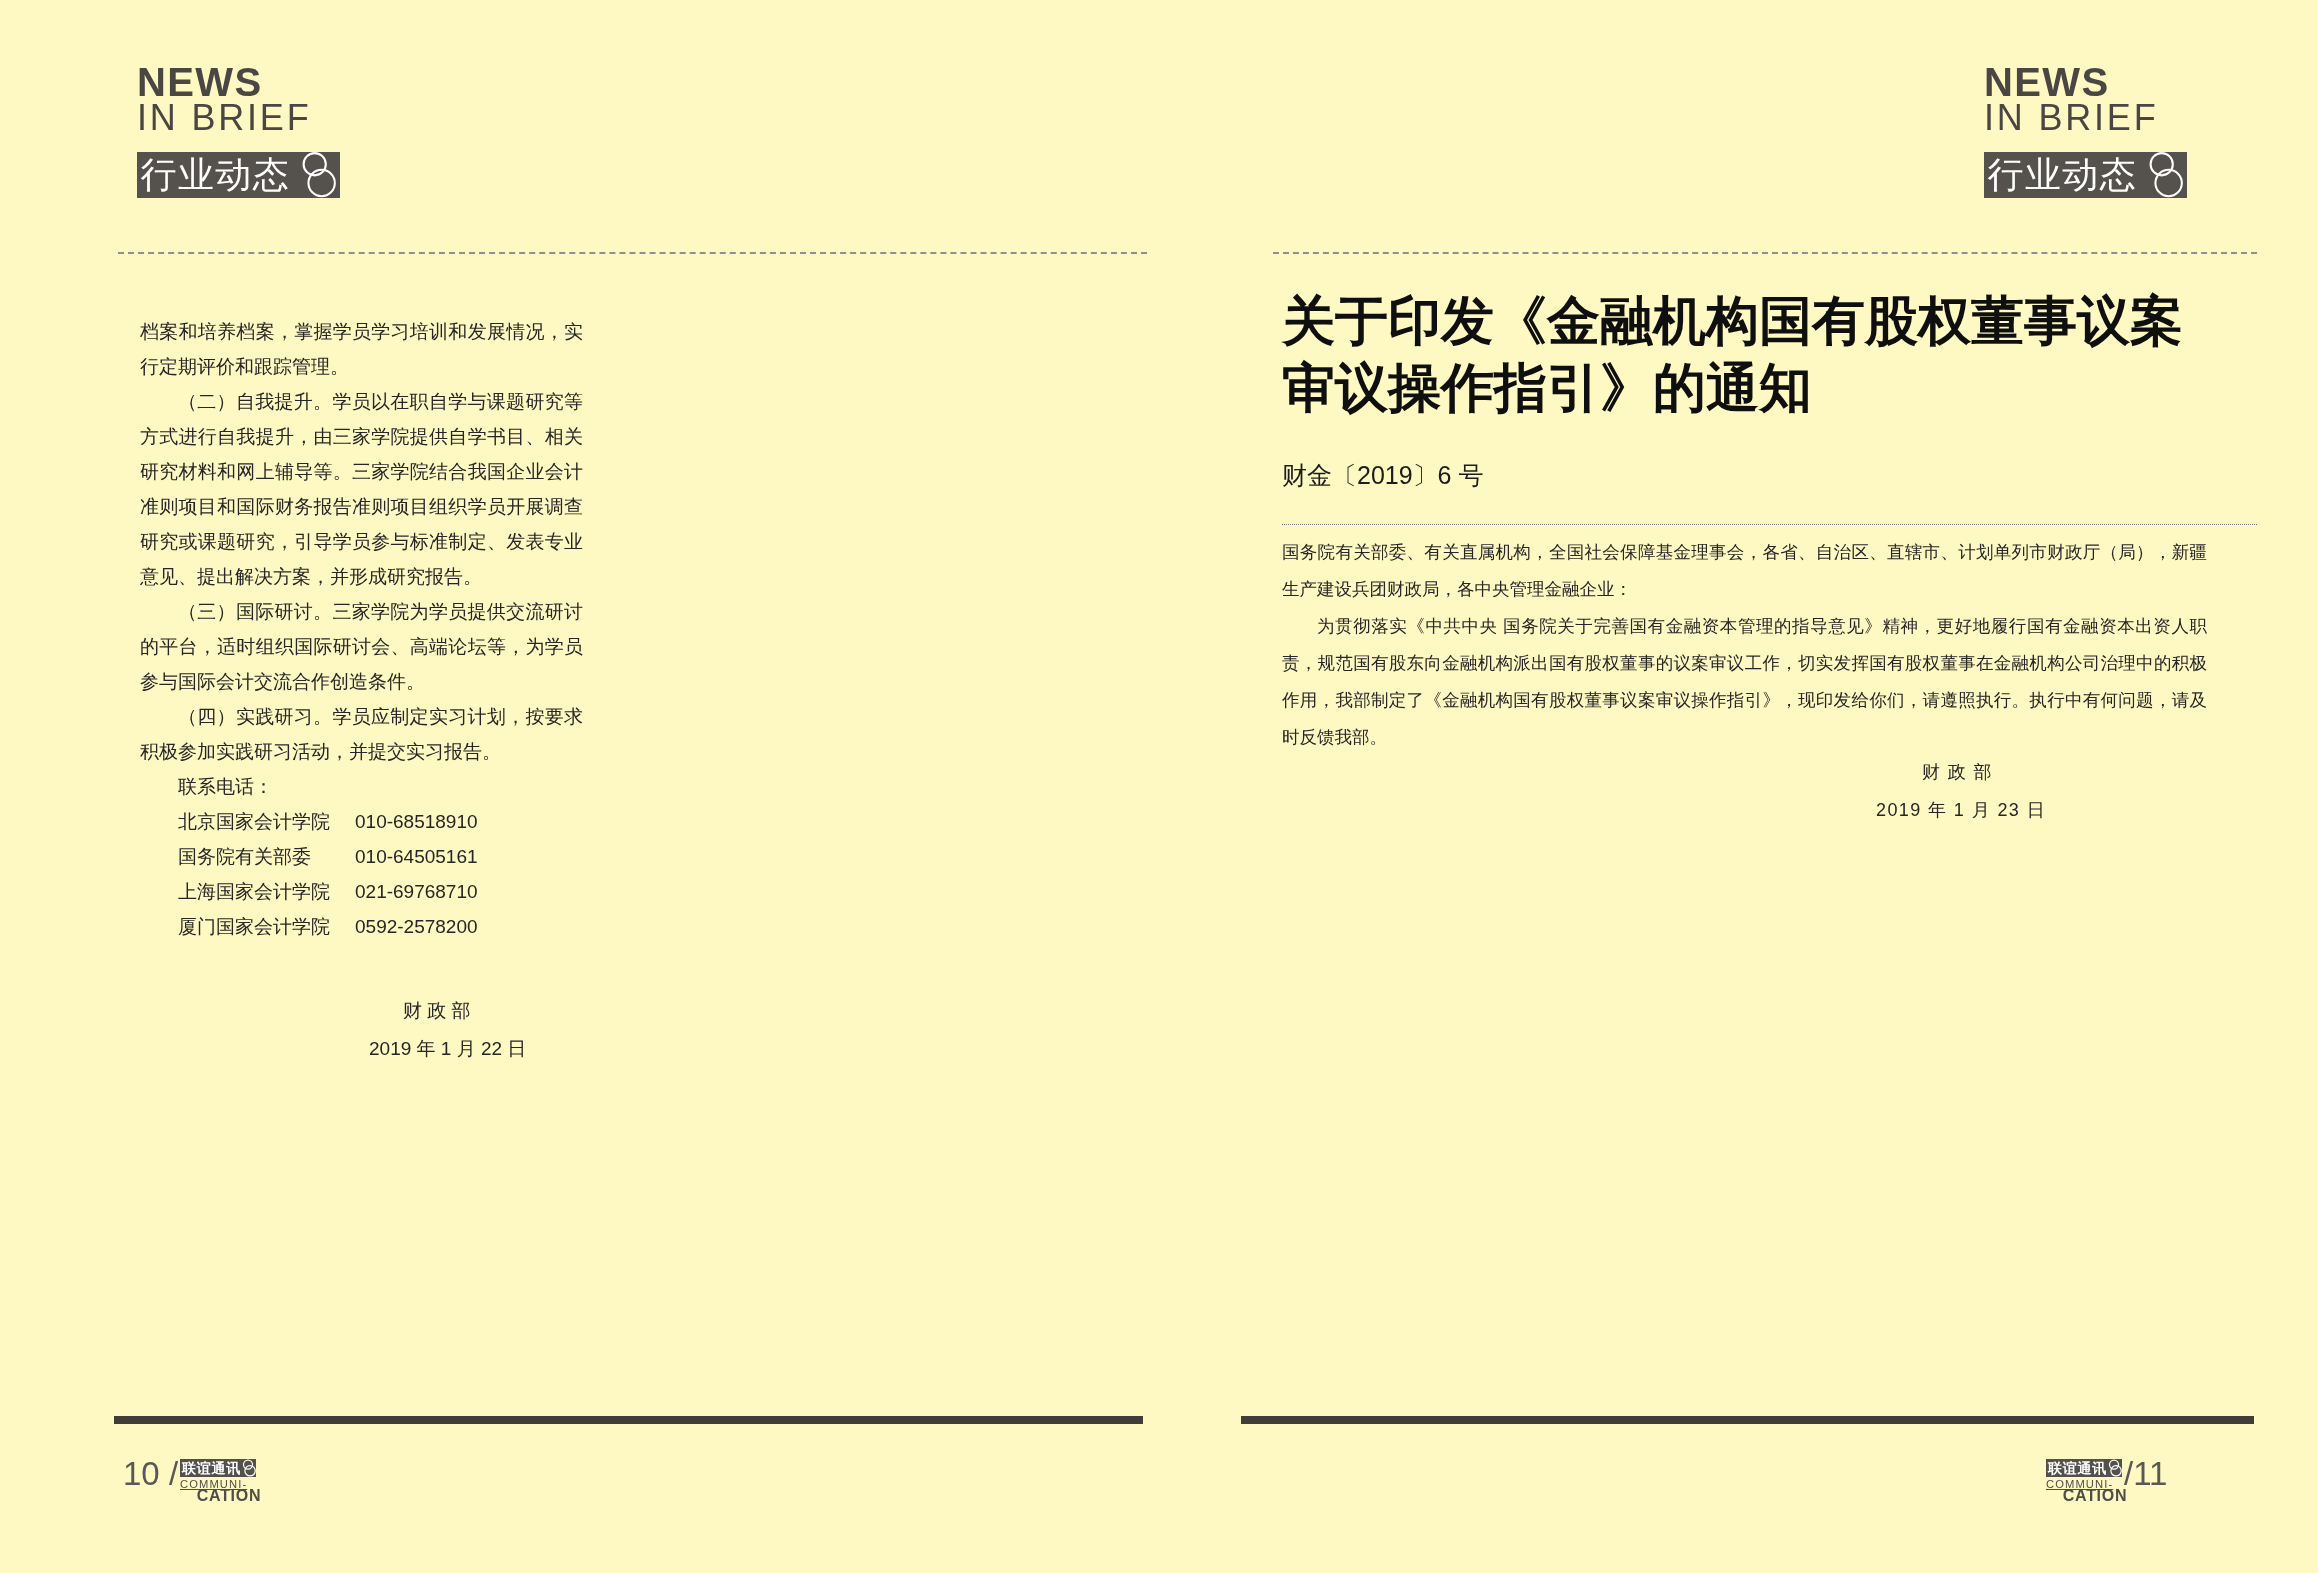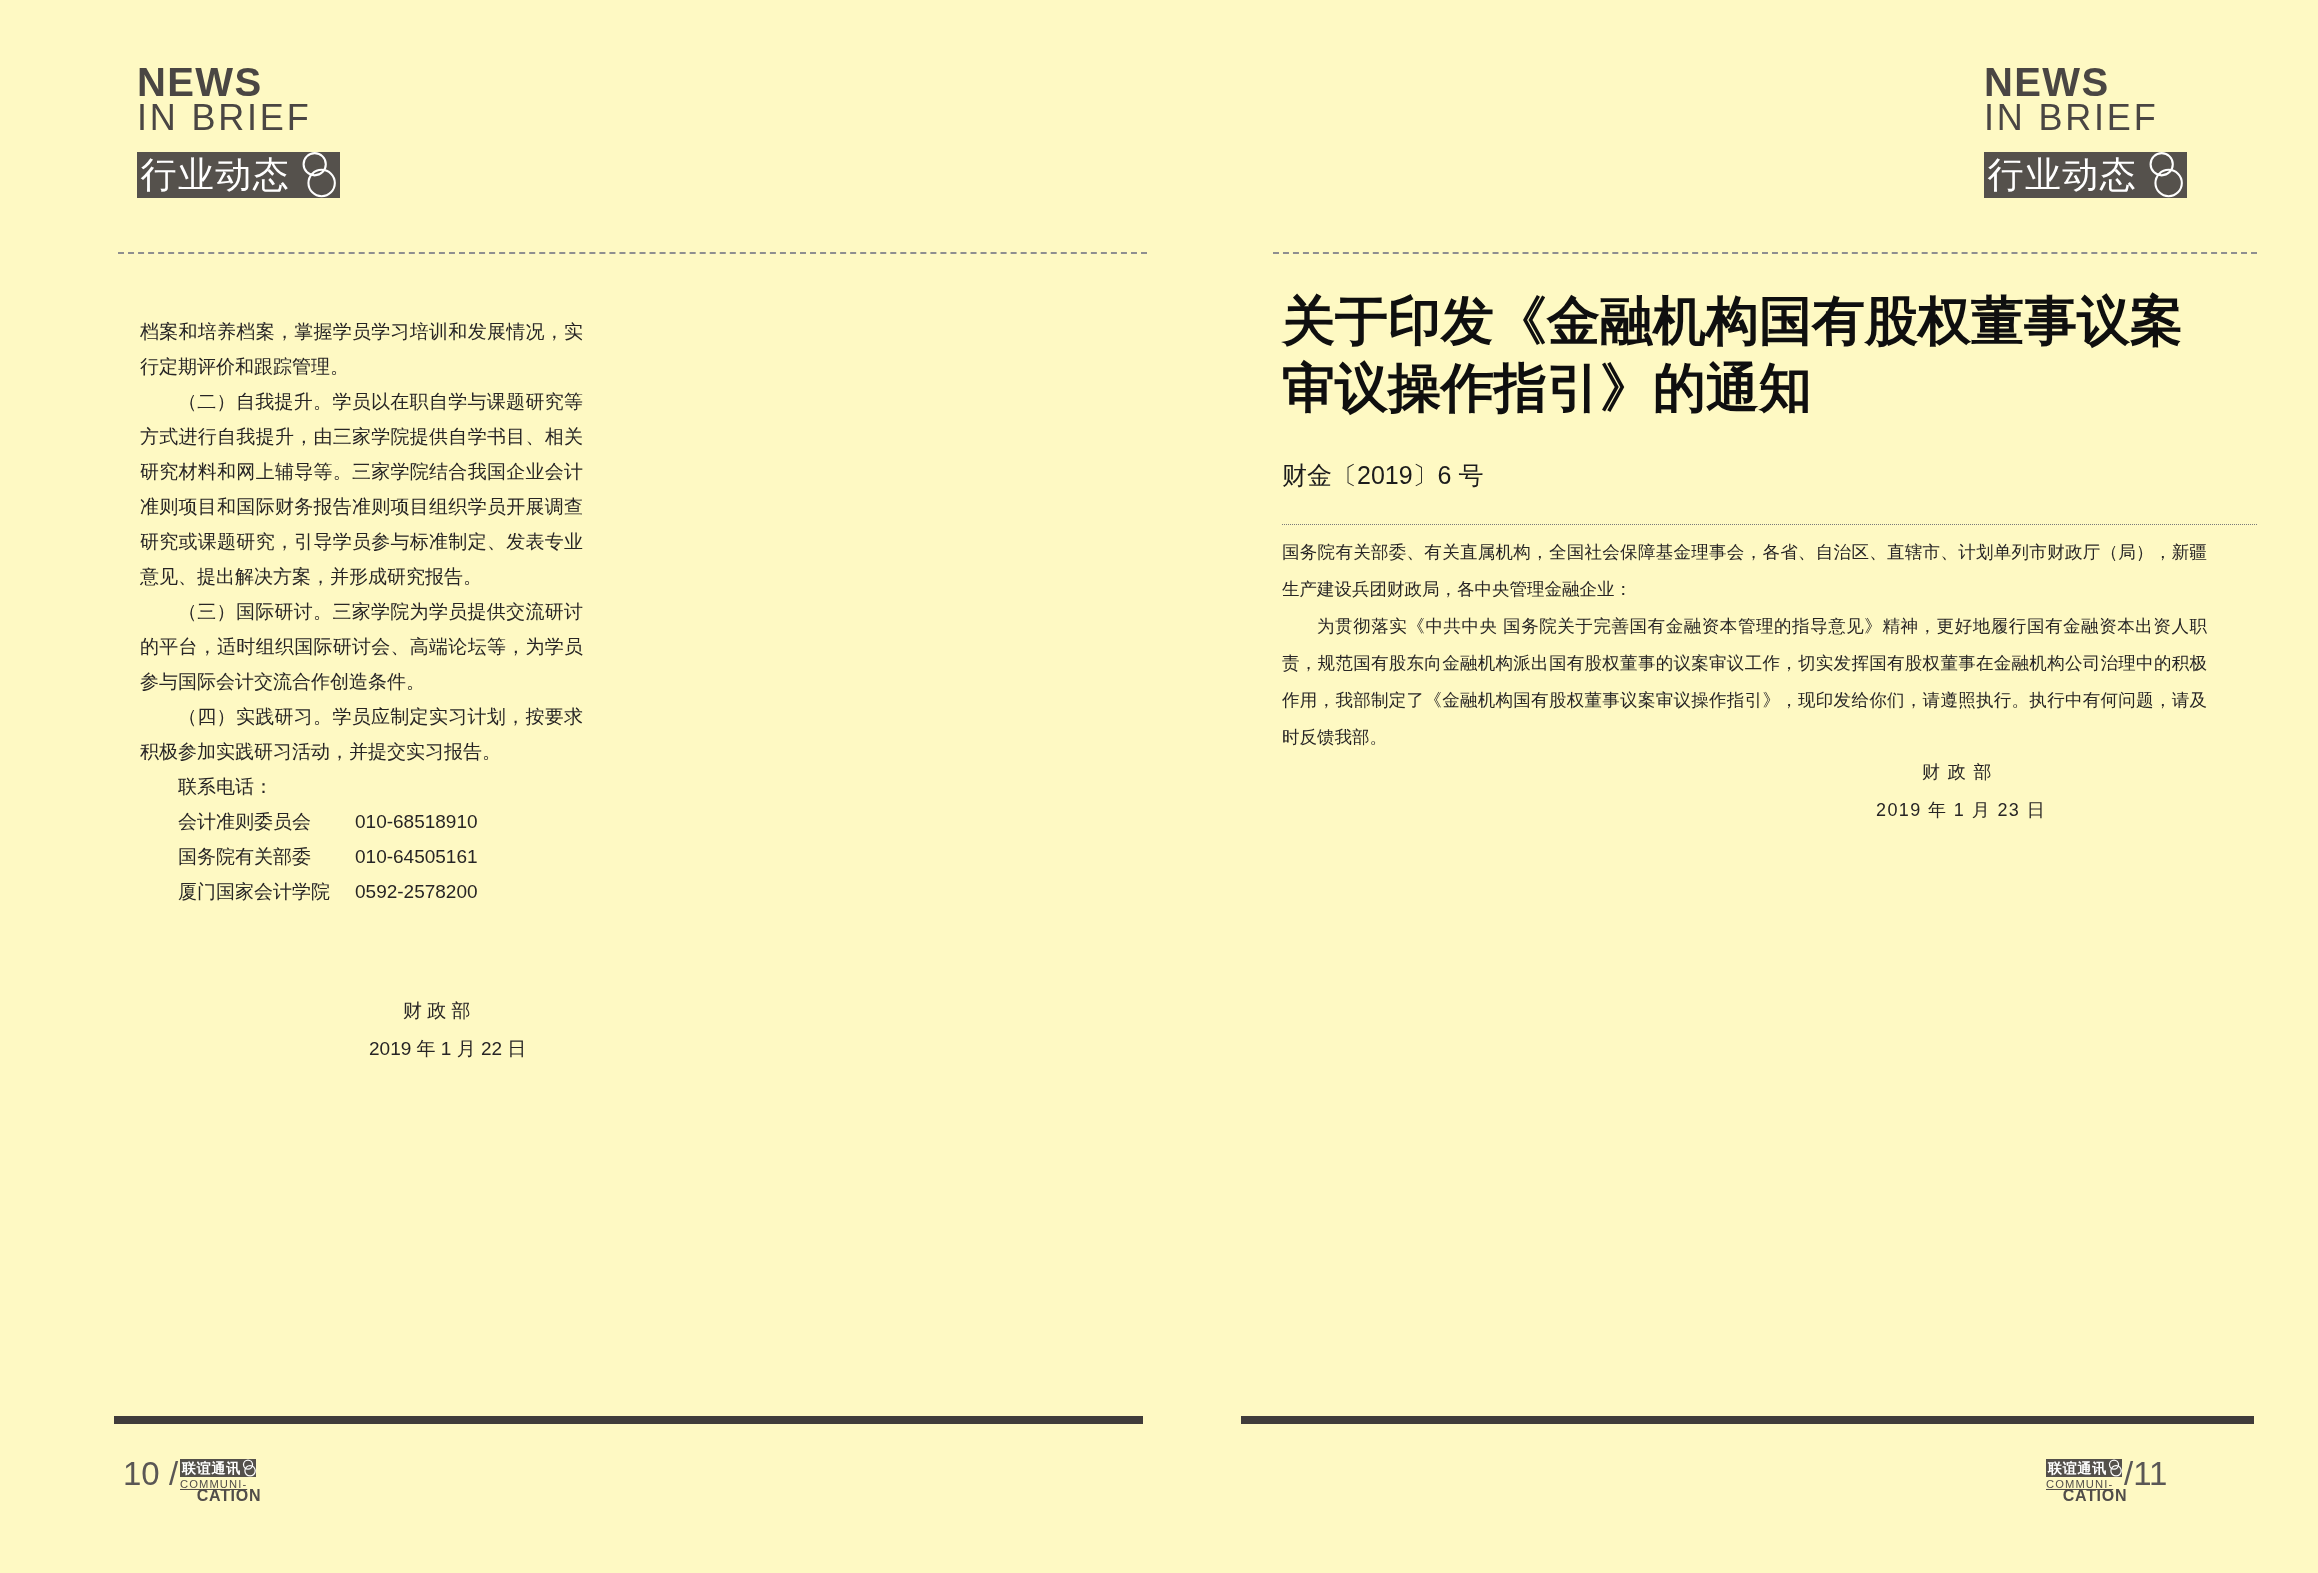--- a/index.html
+++ b/index.html
@@ -80,24 +80,27 @@
   <div class="dashline" style="left:118px;top:252px;width:1029px;"></div>
   <div class="dashline" style="left:1273px;top:252px;width:984px;"></div>
 
   <div class="lbody">
     <p class="noind">档案和培养档案，掌握学员学习培训和发展情况，实行定期评价和跟踪管理。</p>
     <p>（二）自我提升。学员以在职自学与课题研究等方式进行自我提升，由三家学院提供自学书目、相关研究材料和网上辅导等。三家学院结合我国企业会计准则项目和国际财务报告准则项目组织学员开展调查研究或课题研究，引导学员参与标准制定、发表专业意见、提出解决方案，并形成研究报告。</p>
     <p>（三）国际研讨。三家学院为学员提供交流研讨的平台，适时组织国际研讨会、高端论坛等，为学员参与国际会计交流合作创造条件。</p>
     <p>（四）实践研习。学员应制定实习计划，按要求积极参加实践研习活动，并提交实习报告。</p>
     <p>联系电话：</p>
     <div class="contact-row">
-      <span class="cname">会计准则委员会</span><span class="cphone">010-68518910</span>
+      <span class="cname">北京国家会计学院</span><span class="cphone">010-68518910</span>
     </div>
     <div class="contact-row">
       <span class="cname">国务院有关部委</span><span class="cphone">010-64505161</span>
+    </div>
+    <div class="contact-row">
+      <span class="cname">上海国家会计学院</span><span class="cphone">021-69768710</span>
     </div>
     <div class="contact-row">
       <span class="cname">厦门国家会计学院</span><span class="cphone">0592-2578200</span>
     </div>
   </div>
 
   <div class="sig" style="left:403px;top:998px;">财 政 部</div>
   <div class="sig" style="left:369px;top:1036px;text-align:right;">2019 年 1 月 22 日</div>
 
   <div class="rtitle">

